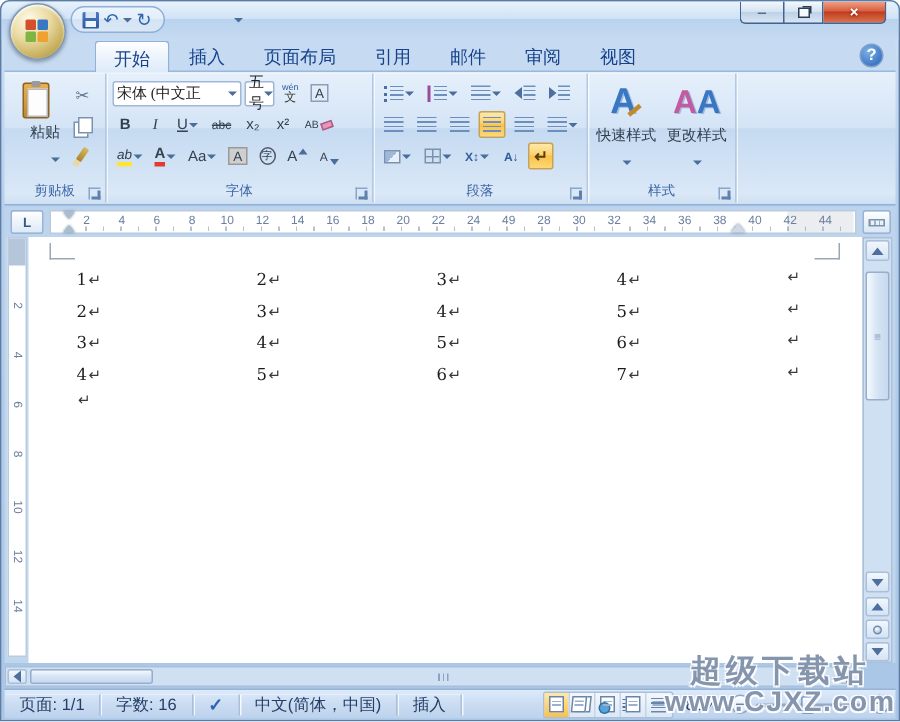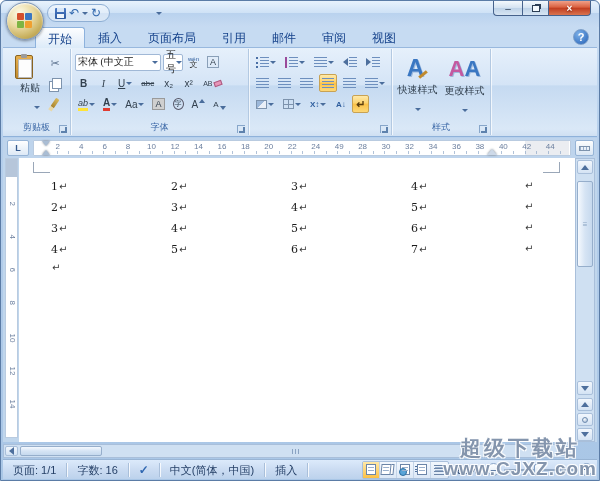--- a/index.html
+++ b/index.html
@@ -37,21 +37,21 @@
     background:linear-gradient(#f4f9fd,#d3e2f1 50%,#bdd2e8 51%,#d7e5f3); }
   .winbtn.min { width:29px; border-radius:0 0 0 4px; border-right:none; }
   .winbtn.rest { width:27px; }
   .winbtn.close { width:42px; border-radius:0 0 4px 0; border-left:none; color:#fff; font-weight:bold;
     background:linear-gradient(#f0a088,#d9603f 45%,#c03c1f 50%,#d9744f); text-shadow:0 1px 2px #7c1f0a; }
   .rest-ico { width:8px; height:7px; border:1px solid #2c3e55; background:#f4f9fd; box-shadow:2px -2px 0 -1px #2c3e55; }
 
   
   .tabrow { position:absolute; top:26px; left:2px; right:2px; height:21px; background:#c6dbf2;
     border-bottom:1px solid #98b8de; }
-  .tabs { position:absolute; left:32px; top:0; height:21px; display:flex; }
+  .tabs { position:absolute; left:60px; top:0; height:21px; display:flex; }
   .tab { padding:3px 13px 0; font-size:12px; color:#15428b; height:21px; }
   .tab.active { background:linear-gradient(#fdfeff,#eaf2fb 60%,#dcebf9); border:1px solid #8db2dd;
     border-bottom:none; border-radius:3px 3px 0 0; padding:3px 12px 0; }
   .help-btn { position:absolute; right:8px; top:2px; width:16px; height:16px; border-radius:50%;
     background:radial-gradient(circle at 35% 30%, #7db1e8, #3f79c6 70%, #2a5ea6); border:1px solid #7d9fc9;
     color:#fff; font-size:11px; font-weight:bold; text-align:center; line-height:15px; }
 
   
   .ribbon { position:absolute; top:47px; left:2px; right:2px; height:89px;
     background:linear-gradient(#e6f0fb,#d4e4f6 42%,#c5daf1 43%,#dae8f7 92%,#cfe0f2);
@@ -419,20 +419,21 @@
             <span class="sort-ico">X↕</span>
             <span class="dd-tri"></span>
           </div>
         <div class="sbtn">
             <span class="sort-ico">A↓</span>
           </div>
         <div class="sbtn on">
             <span class="pmark-btn">↵</span>
           </div>
       </div>
+      <div class="grp-label">段落</div>
       <div class="launcher"></div>
     </div>
 
     <div class="grp" style="left:389px;width:99px;">
       <div class="bigbtn" style="left:3px;">
         <div class="bigA"><b>A</b><span class="brush"></span></div>
         <div class="big-label">快速样式</div>
         <span class="dd-tri"></span>
       </div>
       <div class="bigbtn" style="left:50px;">

